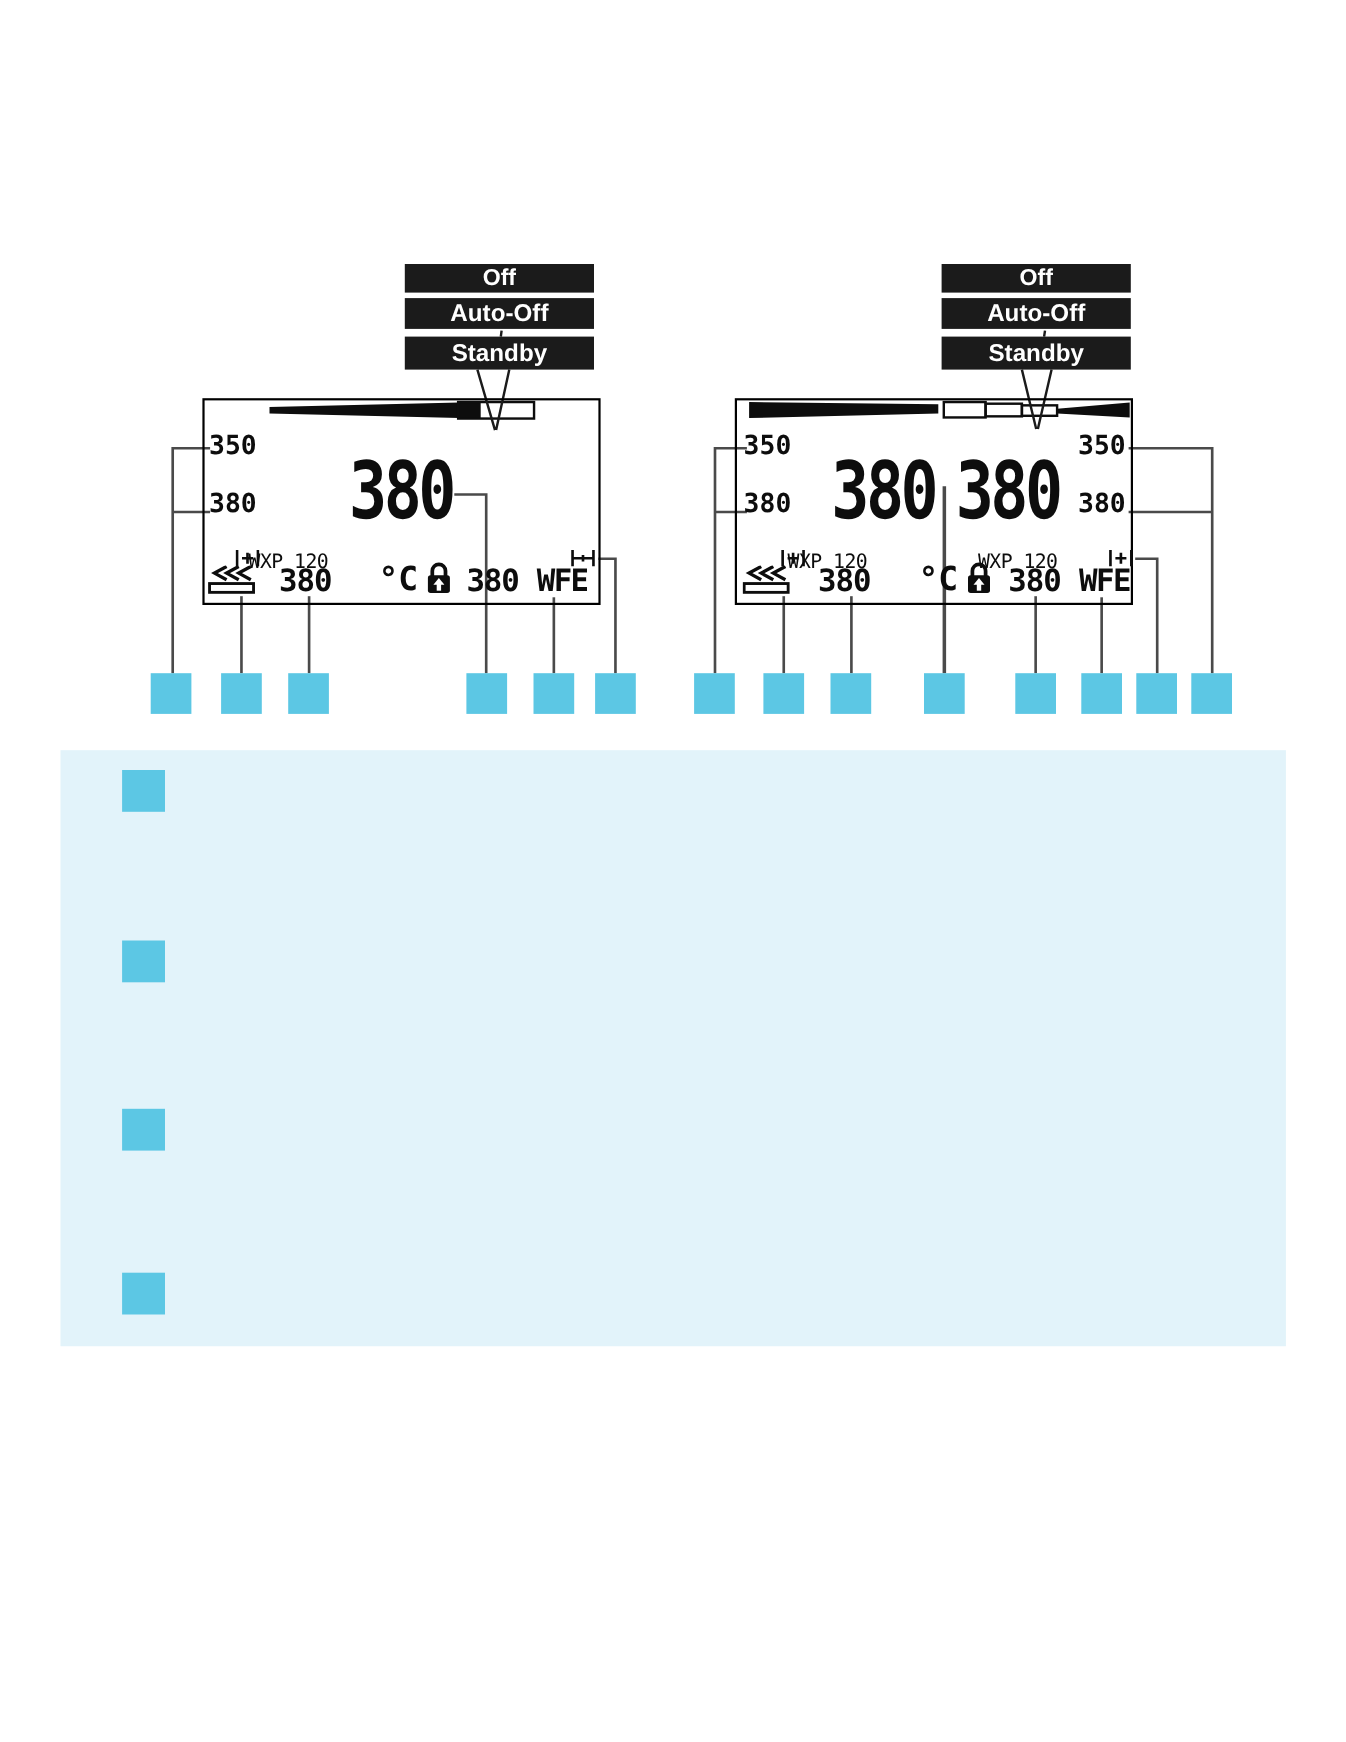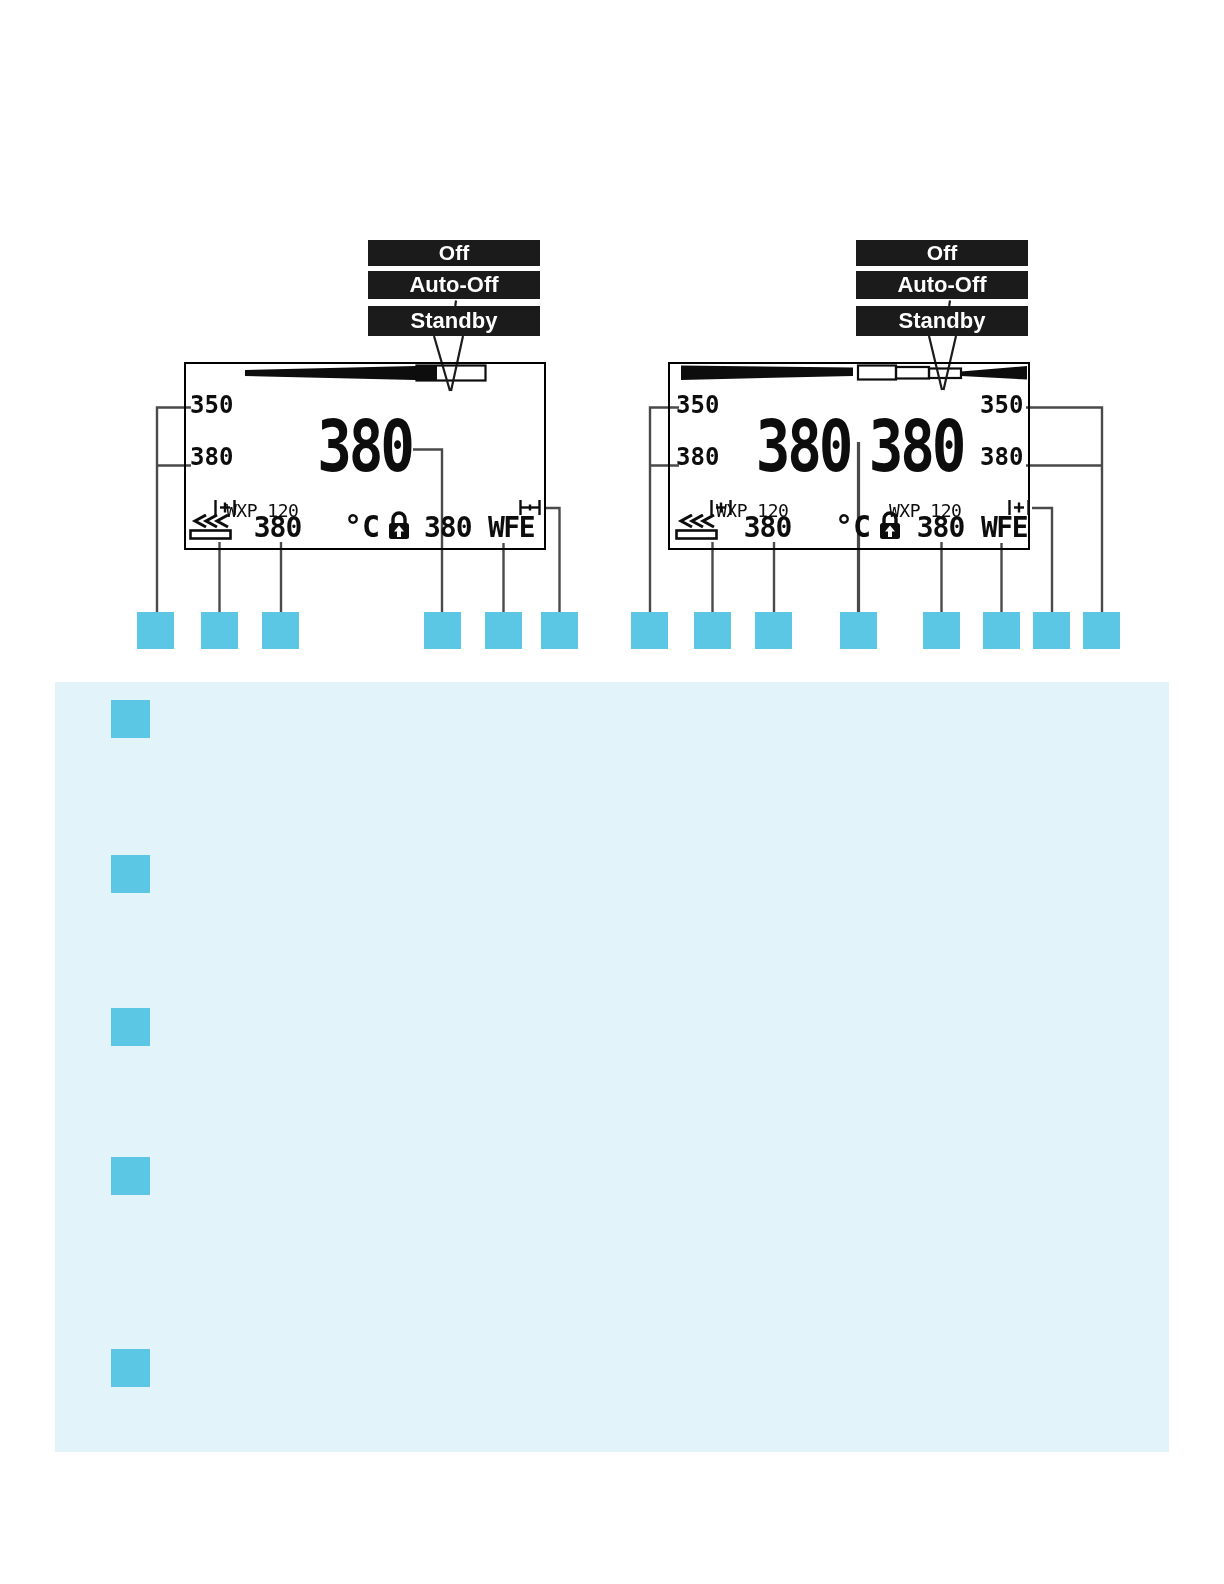--- a/index.html
+++ b/index.html
@@ -1,16 +1,16 @@
 <!DOCTYPE html>
 <html style="--callout-bg: #1b1b1b; --callout-fg: #ffffff; --lcd-fg: #0d0d0d; --line-gray: #4a4a4a; --marker-blue: #5cc7e4; --panel-bg: #e2f3fa; --footnote-rule: #0a0a8f;"><head>
 <meta charset="utf-8">
 <style>
   html,body{margin:0;padding:0;background:#fff;}
-  .page{position:relative;width:1224px;height:1452px;background:#fff;overflow:hidden;
+  .page{position:relative;width:1224px;height:1224px;background:#fff;overflow:hidden;
         font-family:"Liberation Sans",sans-serif;}
 
   
   .callout-box{position:absolute;width:172px;background:var(--callout-bg,#1b1b1b);
     color:var(--callout-fg,#fff);display:flex;align-items:center;justify-content:center;
     font-weight:bold;font-family:"Liberation Sans",sans-serif;}
 
   
   .lcd{position:absolute;width:362px;height:188px;border:2.5px solid #000;box-sizing:border-box;
        background:transparent;color:var(--lcd-fg,#0d0d0d);}

